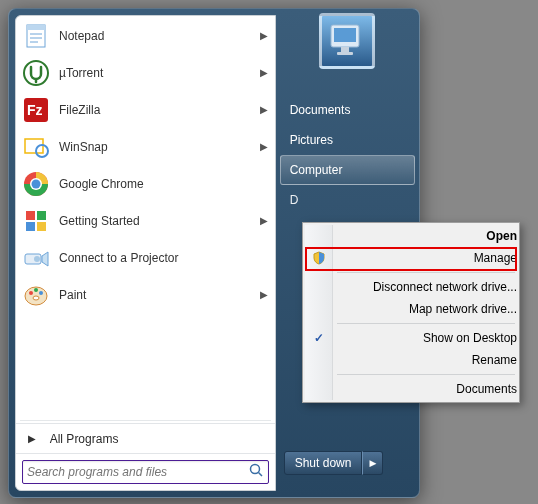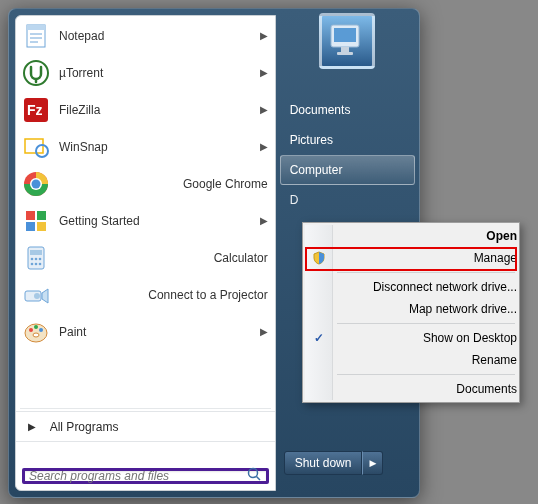--- a/index.html
+++ b/index.html
@@ -32,21 +32,20 @@
   }
   .prog-item {
     display: flex;
     align-items: center;
     height: 37px;
     padding: 0 6px 0 4px;
     font-size: 12px;
     color: #333;
     position: relative;
     cursor: pointer;
-    justify-content: space-between;
   }
   .prog-item .ico { width: 30px; height: 30px; margin-right: 8px; display:flex;align-items:center;justify-content:center; }
   .prog-item .chevron { margin-left: auto; color:#555; font-size:10px; }
 
   .divider { height:1px; background:#e5e8ea; margin: 2px 4px; }
 
   .all-prog {
     display:flex; align-items:center;
     height: 30px;
     padding: 0 8px 0 12px;
@@ -58,27 +57,26 @@
 
   .search-row {
     padding: 6px;
     border-top: 1px solid #e2e5e8;
     display:flex;
   }
   .search-box {
     flex:1;
     display:flex;
     align-items:center;
-    border:3px solid #4c1d95;
+    border:1px solid #4c1d95;
     border-radius:2px;
     background:#fff;
-    height:16px;
+    height:24px;
     padding:0 4px;
     box-shadow: inset 0 1px 2px rgba(0,0,0,0.1);
-    margin-top: 20px;
   }
   .search-box input {
     flex:1; border:none; outline:none; font-size:12px; font-style:italic; color:#888; background:transparent;
   }
   .search-ico { color:#3a6ea5; }
 
   .right-panel {
     width: 144px;
     padding: 4px 4px 6px 4px;
     display:flex; flex-direction:column;
@@ -240,35 +238,20 @@
               <rect x="4" y="15" width="9" height="9" fill="#4a90d9"></rect>
               <rect x="15" y="15" width="9" height="9" fill="#f2c339"></rect>
             </svg>
           </span>
           <span>Getting Started</span>
           <span class="chevron">▶</span>
         </div>
         <div class="prog-item">
           <span class="ico">
             <svg width="28" height="28" viewBox="0 0 28 28">
-              <rect x="6" y="3" width="16" height="22" rx="2" fill="#e5eef7" stroke="#6fa5d8"></rect>
-              <rect x="8" y="6" width="12" height="5" fill="#a7c9e5"></rect>
-              <circle cx="10" cy="15" r="1.3" fill="#6fa5d8"></circle>
-              <circle cx="14" cy="15" r="1.3" fill="#6fa5d8"></circle>
-              <circle cx="18" cy="15" r="1.3" fill="#6fa5d8"></circle>
-              <circle cx="10" cy="20" r="1.3" fill="#6fa5d8"></circle>
-              <circle cx="14" cy="20" r="1.3" fill="#6fa5d8"></circle>
-              <circle cx="18" cy="20" r="1.3" fill="#6fa5d8"></circle>
-            </svg>
-          </span>
-          <span>Calculator</span>
-        </div>
-        <div class="prog-item">
-          <span class="ico">
-            <svg width="28" height="28" viewBox="0 0 28 28">
               <rect x="3" y="10" width="16" height="10" rx="2" fill="#e5eef7" stroke="#6fa5d8"></rect>
               <circle cx="15" cy="15" r="3" fill="#a7c9e5"></circle>
               <path d="M20 12 L26 8 L26 22 L20 18 Z" fill="#c7dff2" stroke="#6fa5d8"></path>
             </svg>
           </span>
           <span>Connect to a Projector</span>
         </div>
         <div class="prog-item">
           <span class="ico">
             <svg width="28" height="28" viewBox="0 0 28 28">

